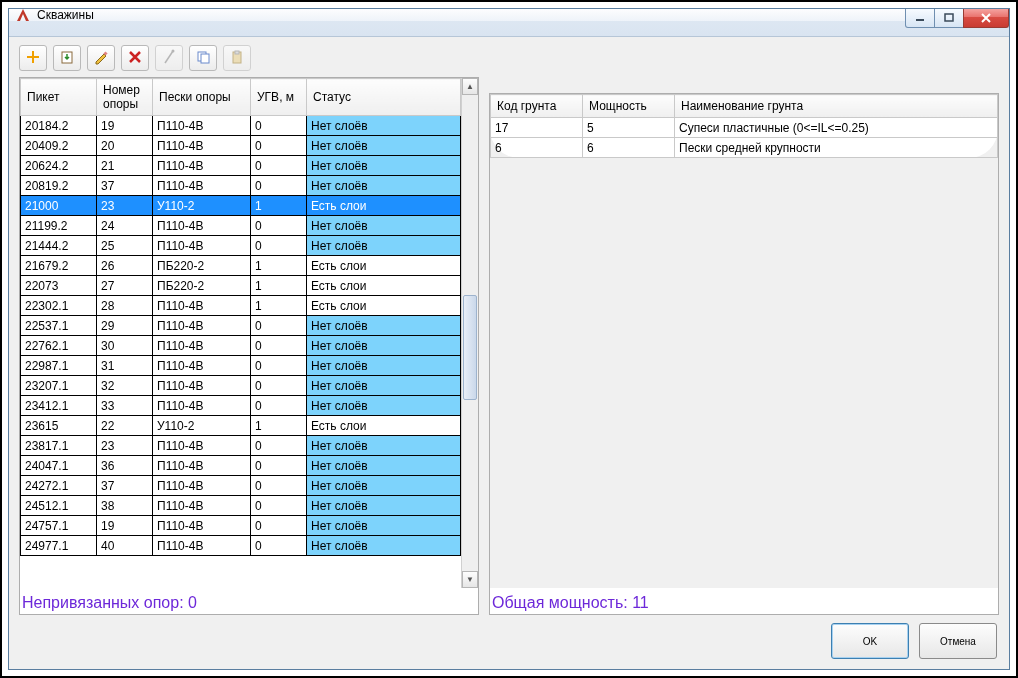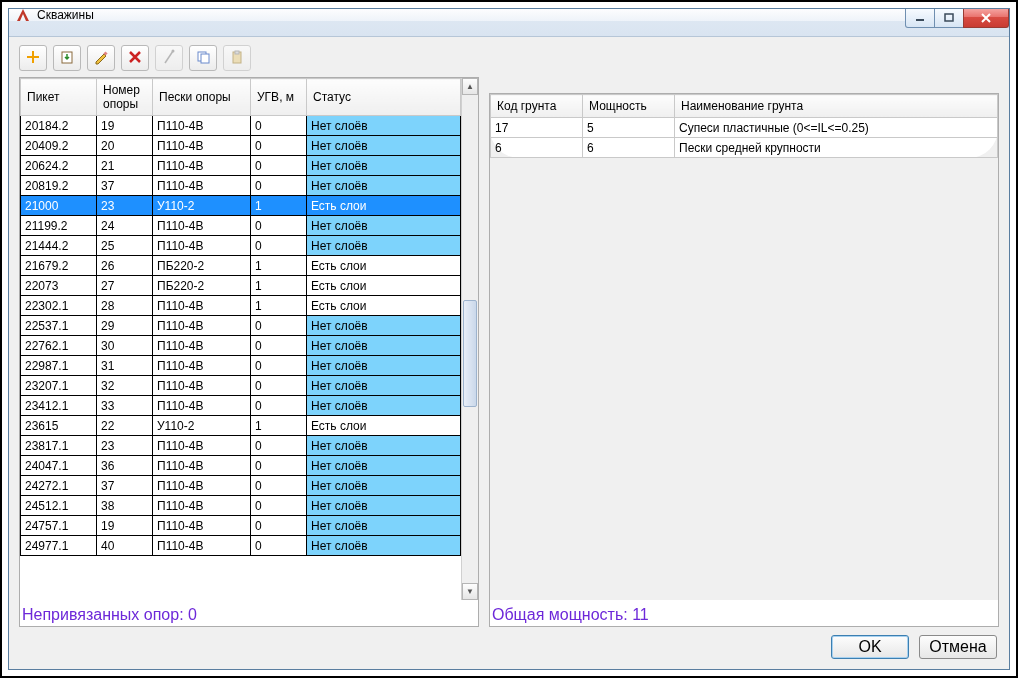--- a/index.html
+++ b/index.html
@@ -163,26 +163,26 @@
     color: #6d28d9;
   }
   .footer {
     display: flex;
     justify-content: flex-end;
     gap: 10px;
     padding: 8px 2px 0 2px;
   }
   .btn {
     min-width: 78px;
-    height: 24px;
+    height: 36px;
     border: 1px solid #8a8a8a;
     border-radius: 3px;
     background: linear-gradient(to bottom, #fdfdfd, #e7e7e7);
     display:flex;align-items:center;justify-content:center;
-    font-size:16px;
+    font-size:10px;
   }
   .btn.primary {
     border: 1px solid #3c7fb1;
     box-shadow: 0 0 0 1px #a7d1f0 inset;
   }
   .left-cols col.c1{width:76px}
   .left-cols col.c2{width:56px}
   .left-cols col.c3{width:98px}
   .left-cols col.c4{width:56px}
   .left-cols col.c5{width:auto}

